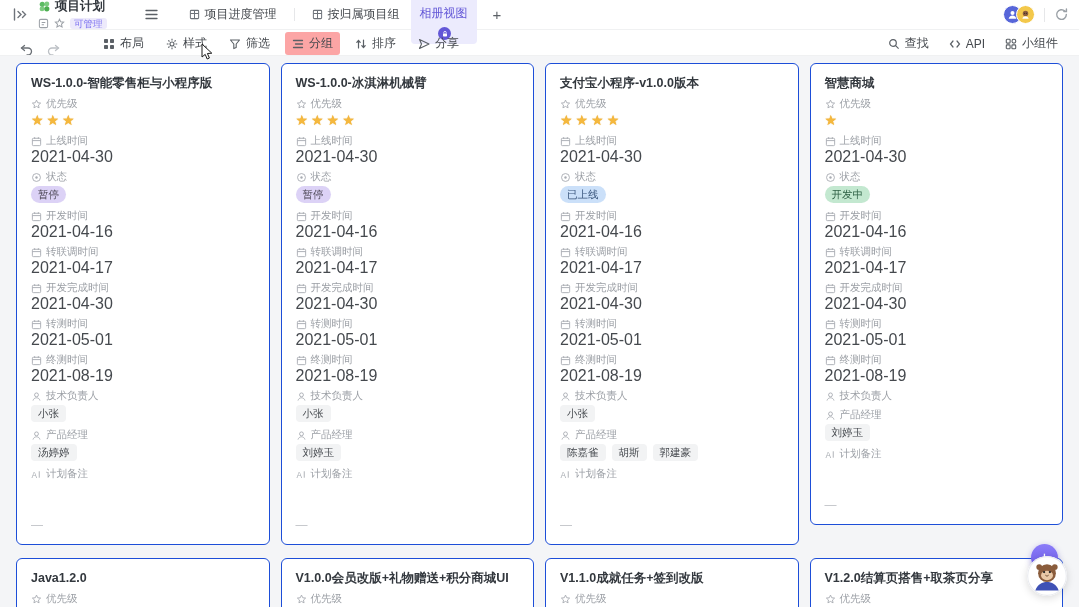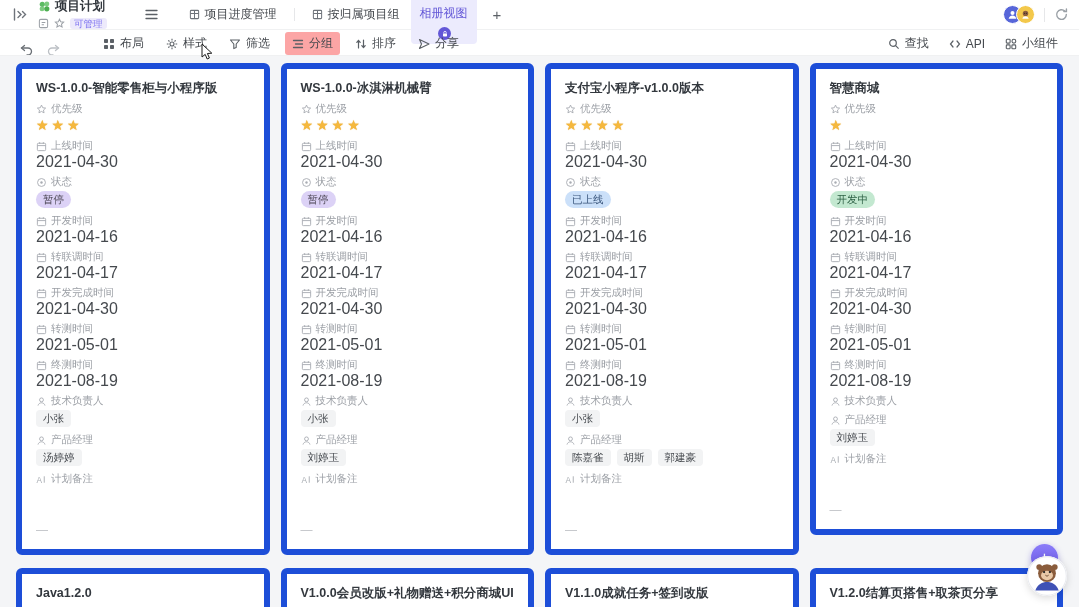--- a/index.html
+++ b/index.html
@@ -36,21 +36,21 @@
   .nav-arrows { display:flex; align-items:center; gap:14px; margin-right:24px; }
   .tbtn { display:flex; align-items:center; gap:5px; font-size:12px; color:#45494e; padding:3px 7px; border-radius:3px; cursor:pointer; white-space:nowrap; }
   .tbtn .i { color:#5b6066; display:flex; }
   .tbtn.hl { background:#fca5a5; }
   .tgroup { display:flex; align-items:center; gap:8px; }
   .tright { margin-left:auto; display:flex; align-items:center; gap:6px; }
 
   
   .content { height:551px; background:#f4f5f7; padding:7px 16px 0; overflow:hidden; }
   .cards-grid { display:grid; grid-template-columns:repeat(4,1fr); gap:13px 11px; align-items:start; }
-  .card { background:#fff; border-radius:6px; border:6px solid #1d4ed8; padding:11px 14px 12px; min-height:120px; }
+  .card { background:#fff; border-radius:6px; border:1px solid #1d4ed8; padding:11px 14px 12px; min-height:120px; }
   .card-title { font-size:12.5px; font-weight:700; color:#33383e; line-height:16px; }
   .field { margin-top:6px; }
   .flabel { display:flex; align-items:flex-end; gap:4px; font-size:10.5px; color:#9b9fa5; line-height:13px; }
   .ficon { display:flex; color:#a8acb2; }
   .fvalue { margin-top:2px; font-size:16px; color:#45494e; line-height:15px; }
   .stars { margin-top:2px; font-size:14px; line-height:16px; color:#f5b83d; letter-spacing:3px; text-shadow:0 0 1px #e09b1a; }
   .tagrow { margin-top:3px; display:flex; gap:6px; flex-wrap:wrap; }
   .tag { font-size:10.5px; line-height:13px; padding:2px 7px; border-radius:9px; white-space:nowrap; }
   .tag.gray { background:#f2f3f4; color:#45494e; border-radius:4px; }
   .note-empty { height:26px; }

